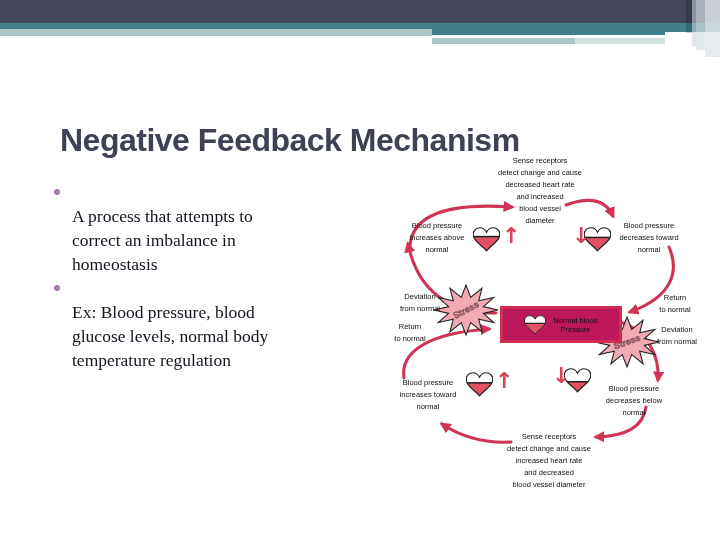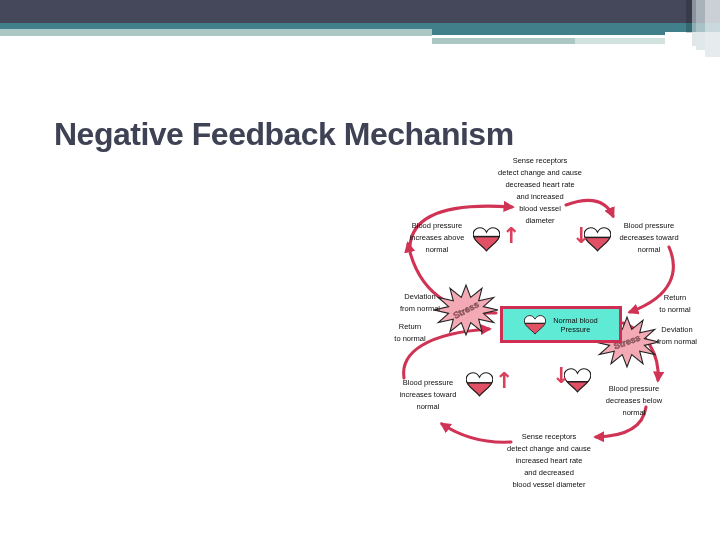--- a/index.html
+++ b/index.html
@@ -12,21 +12,21 @@
   .teal-ext{position:absolute;left:432px;top:23px;width:233px;height:12px;background:#41808b;}
   .sage-left{position:absolute;left:0;top:29px;width:432px;height:7px;background:#abc7c3;}
   .sage-right{position:absolute;left:432px;top:38px;width:143px;height:6px;background:#abc7c3;}
   .pale-right{position:absolute;left:575px;top:38px;width:90px;height:6px;background:#d2e2df;}
   .stripe{position:absolute;top:0;}
   .st-dark{left:686px;width:6px;height:33px;background:rgba(0,0,0,0.18);}
   .st-a{left:692px;width:4px;height:46px;background:rgba(200,210,215,0.55);}
   .st-b{left:696px;width:9px;height:50px;background:rgba(212,222,225,0.7);}
   .st-c{left:705px;width:15px;height:57px;background:rgba(226,233,235,0.85);}
   
-  .title{position:absolute;left:44px;top:106px;width:600px;margin:10px;
+  .title{position:absolute;left:44px;top:106px;width:600px;margin:16px;
          font-size:32px;font-weight:600;letter-spacing:-0.5px;color:#3e4254;}
   .bullets{position:absolute;left:50px;top:180px;width:290px;margin:0;padding:0;list-style:none;
            font-family:"Liberation Serif",serif;font-size:17.5px;line-height:24px;color:#141420;}
   .bullets li{position:relative;padding-left:22px;white-space:pre-line;}
   .bullets li .dot{position:absolute;left:4px;top:9px;width:6px;height:6px;border-radius:50%;
                    background:#a07ca4;}
   
   .diagram{position:absolute;left:380px;top:150px;width:340px;height:345px;}
   .arrows{position:absolute;left:0;top:0;}
   .dlabel{position:absolute;font-size:7.5px;line-height:12px;text-align:center;color:#101010;
@@ -52,21 +52,21 @@
   .va-ur{left:192px;top:74px;}
   .va-bl{left:115px;top:219px;}
   .va-br{left:172px;top:214px;}
   .starburst{position:absolute;width:76px;height:62px;}
   .sb-left{left:48px;top:129px;}
   .sb-right{left:209px;top:161px;}
   .sb-poly{fill:#f4aab4;stroke:#232323;stroke-width:1.1;}
   .sb-text{font-family:"Liberation Sans",sans-serif;font-size:9px;font-weight:bold;
            fill:#c4606f;stroke:#3a3a3a;stroke-width:0.35;}
   .center-box{position:absolute;left:120px;top:156px;width:122px;height:37px;box-sizing:border-box;
-              border:3px solid #cf2d52;background:#5eead4;display:flex;align-items:center;
+              border:3px solid #cf2d52;background:#be185d;display:flex;align-items:center;
               justify-content:center;gap:7px;}
   .heart-in{position:static;width:22px;height:20px;flex:0 0 auto;}
   .box-label{font-size:7.5px;line-height:9px;text-align:center;color:#101010;white-space:pre-line;}
 </style>
 </head>
 <body>
 
 <div class="slide">
 
   <div class="bar bar-dark"></div>
@@ -75,20 +75,32 @@
   <div class="sage-left"></div>
   <div class="sage-right"></div>
   <div class="pale-right"></div>
   <div class="stripe st-dark"></div>
   <div class="stripe st-a"></div>
   <div class="stripe st-b"></div>
   <div class="stripe st-c"></div>
 
   <h1 class="title">Negative Feedback Mechanism</h1>
 
+  <ul class="bullets">
+    <li>
+      <span class="dot"></span><span>A process that attempts to
+correct an imbalance in
+homeostasis</span>
+    </li>
+    <li>
+      <span class="dot"></span><span>Ex: Blood pressure, blood
+glucose levels, normal body
+temperature regulation</span>
+    </li>
+  </ul>
 
   <div class="diagram">
 
     <svg class="arrows" width="340" height="345" viewBox="0 0 340 345">
       <defs>
         <marker id="ah" viewBox="0 0 10 10" refX="7.5" refY="5" markerWidth="3.6" markerHeight="3.6" orient="auto">
           <path d="M0,0 L10,5 L0,10 z" fill="#d03354"></path>
         </marker>
       </defs>
       <g fill="none" stroke="#d03354" stroke-width="3.1" stroke-linecap="round">

